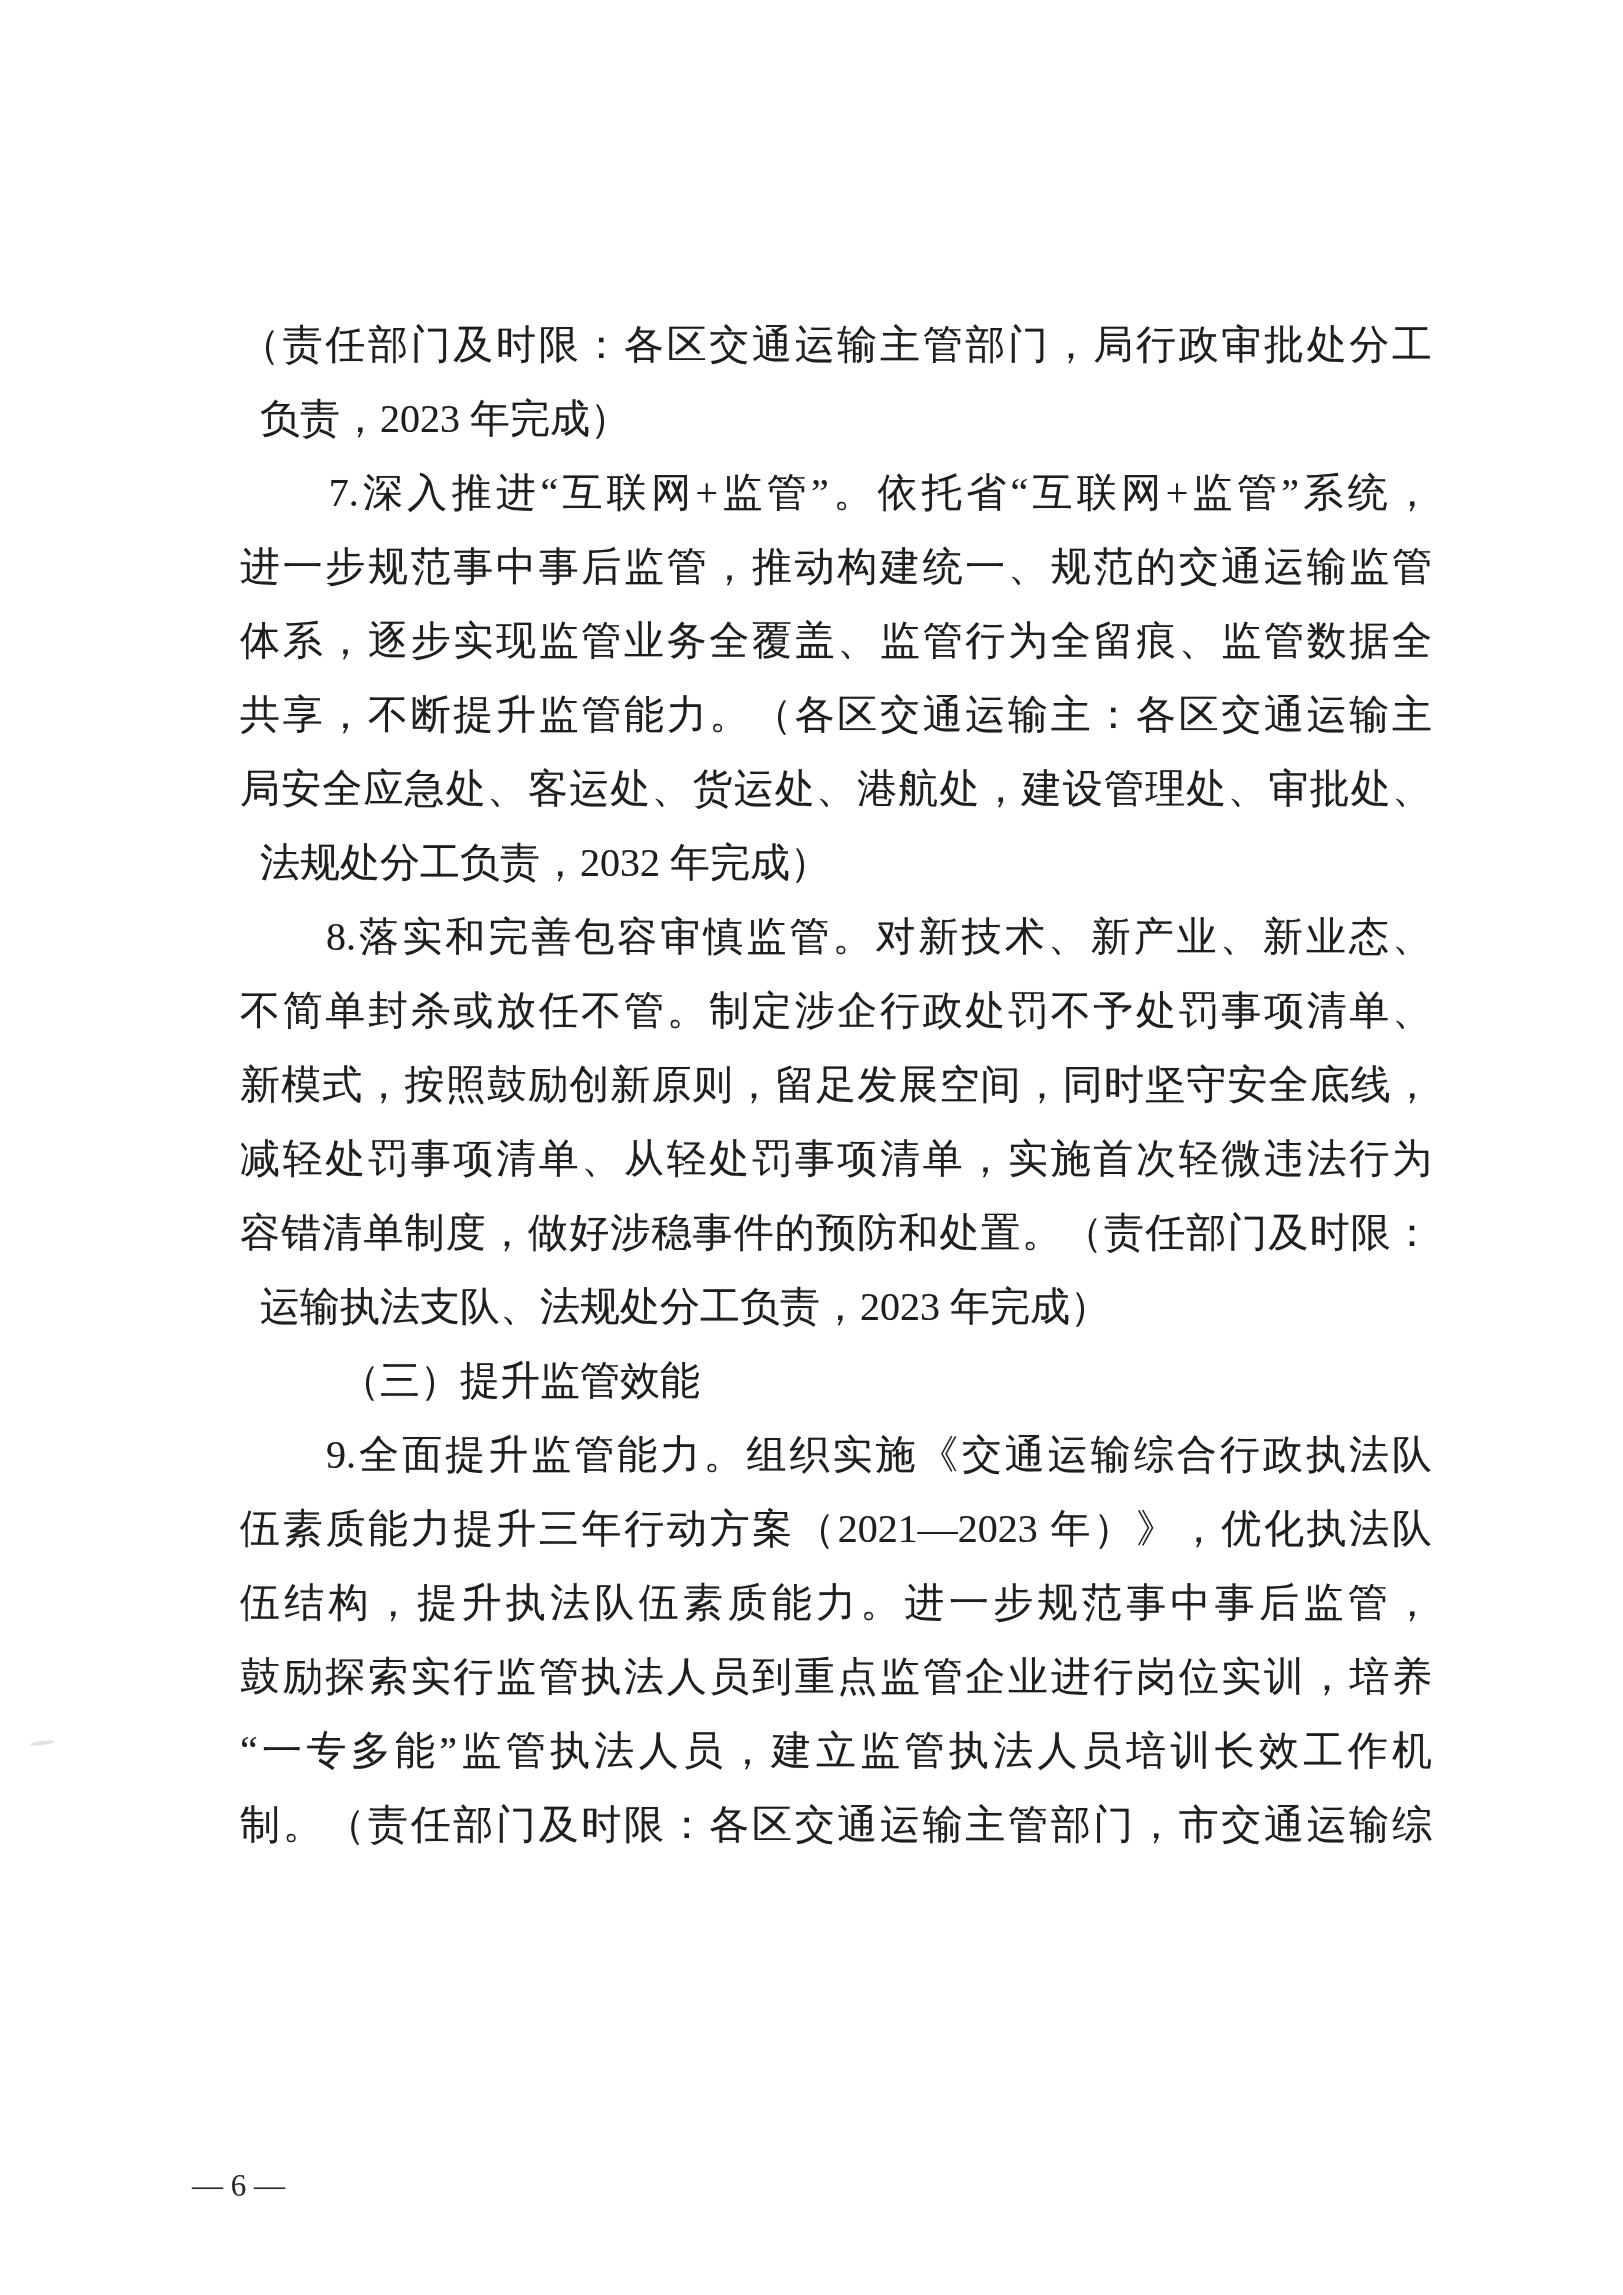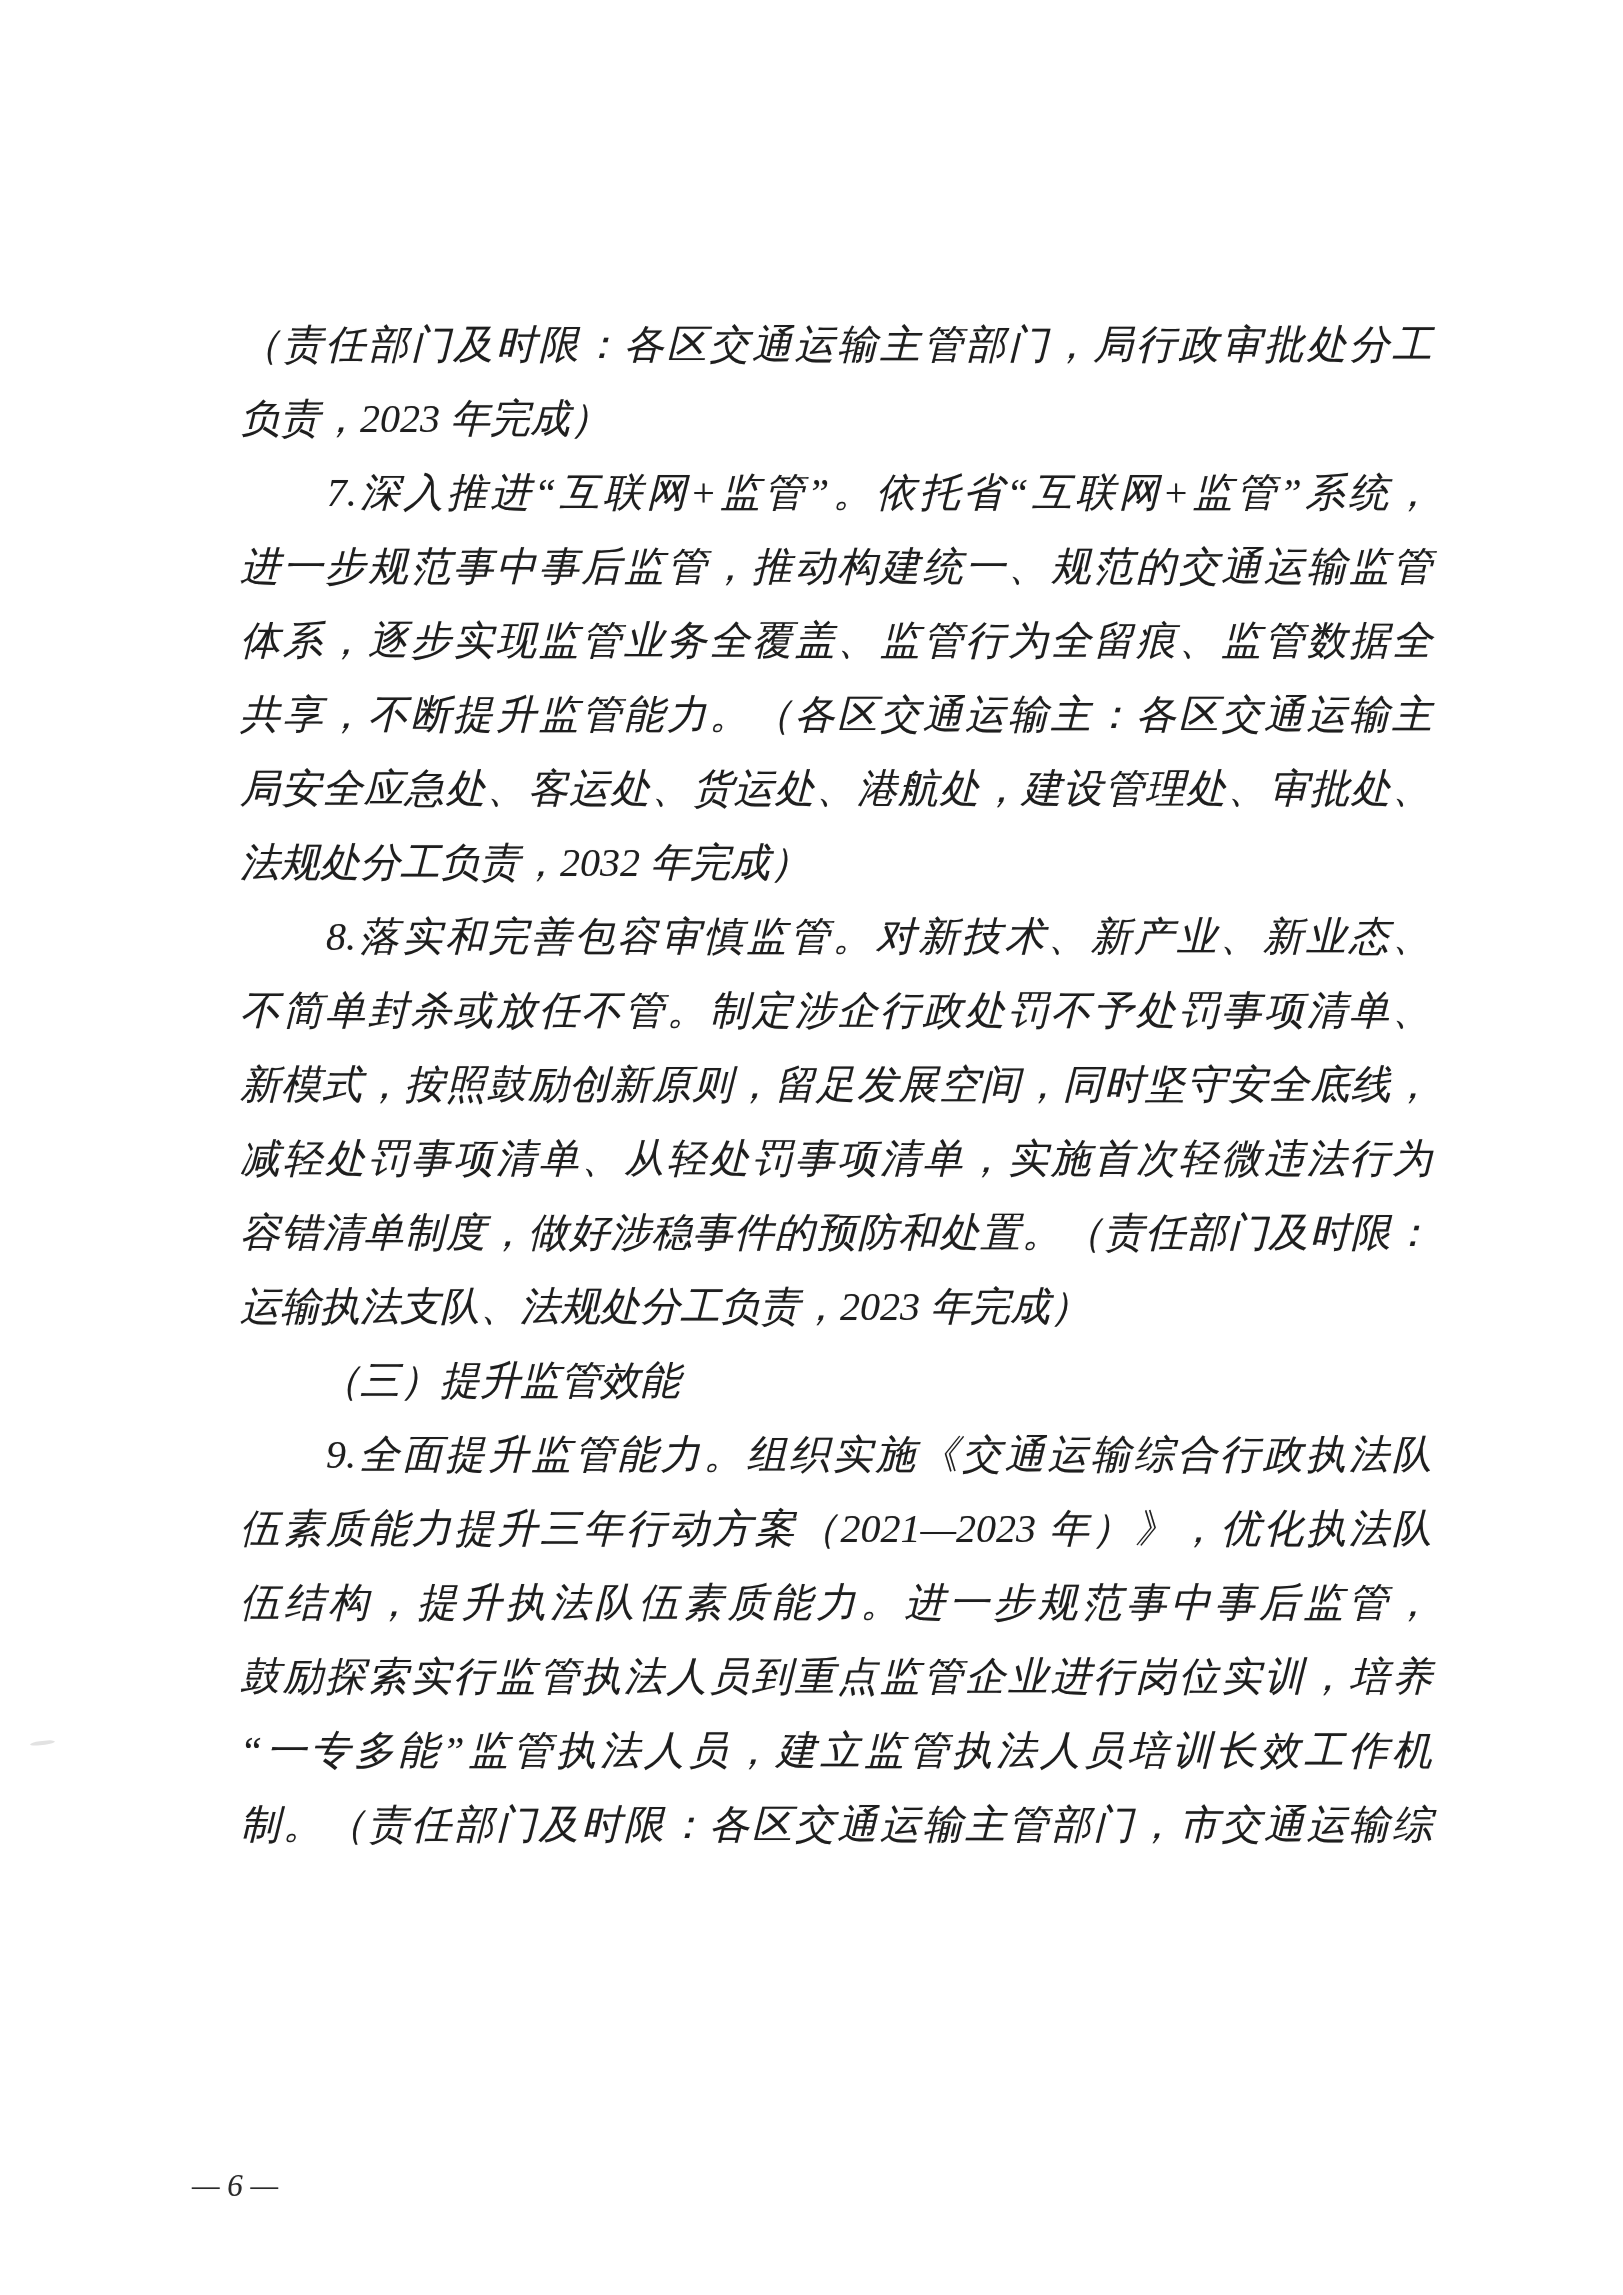--- a/index.html
+++ b/index.html
@@ -11,40 +11,40 @@
     width: 1623px;
     height: 2295px;
     position: relative;
     overflow: hidden;
     font-family: "Liberation Serif", "DejaVu Serif", serif;
   }
   .page {
     position: absolute;
     inset: 0;
     background: #ffffff;
-    font-style: italic;
   }
   .text-block {
     position: absolute;
     left: 240px;
     top: 308px;
     width: 1192px;
     font-size: 40px;
     line-height: 74px;
     color: #1e1e1e;
     text-shadow: 0 0 0.7px rgba(30,30,30,0.35);
   }
   .line {
     height: 74px;
     text-align: justify;
     text-align-last: justify;
     overflow: visible;
   }
   .line.short {
     text-align-last: left;
+    margin-left: 20px;
   }
   .page-number {
     position: absolute;
     left: 192px;
     top: 2167px;
     font-size: 31px;
     line-height: 38px;
     color: #2a2a2a;
     text-shadow: 0 0 0.7px rgba(30,30,30,0.3);
     white-space: nowrap;

